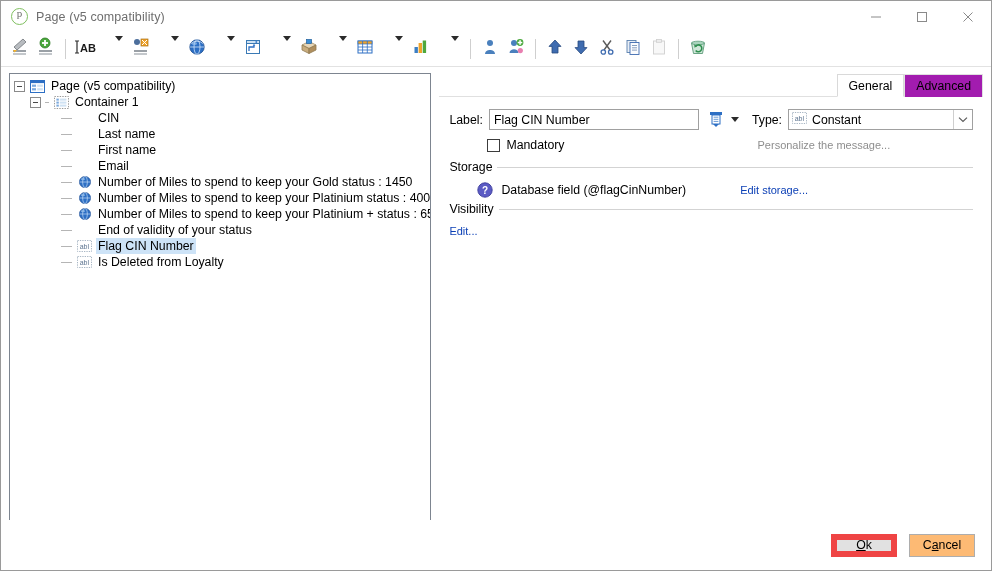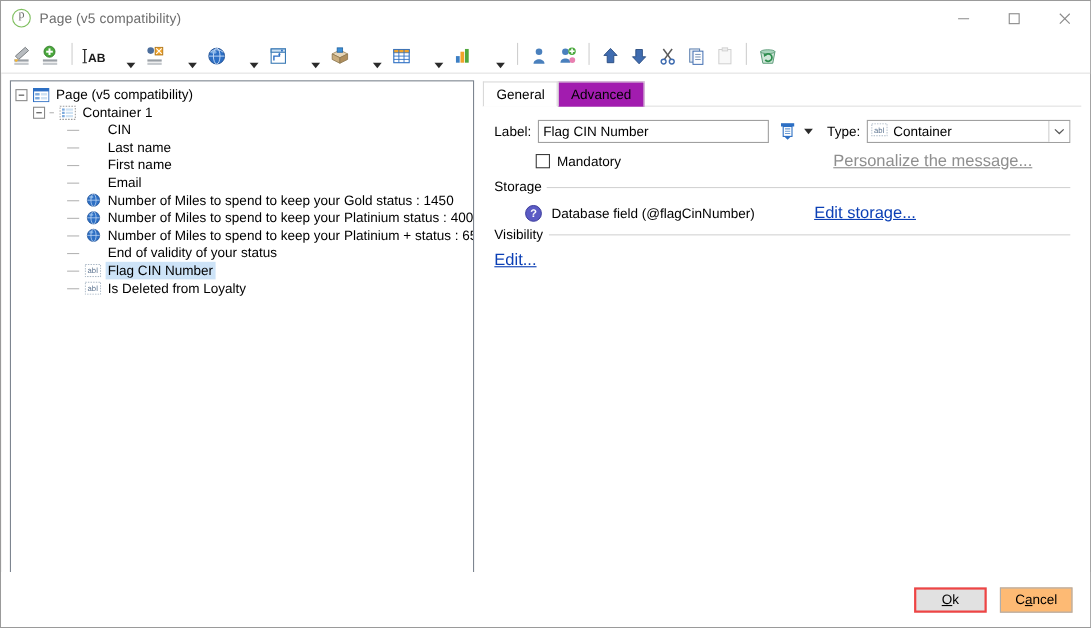--- a/index.html
+++ b/index.html
@@ -40,21 +40,21 @@
     color:#8a8a8a;
   }
   .win-btn svg{display:block;}
 
   
   .toolbar{
     height:35px;display:flex;align-items:center;
     padding:0 6px;box-sizing:border-box;background:#ffffff;
     border-bottom:1px solid #e2e2e2;
   }
-  .tb-item{display:flex;align-items:flex-end;height:26px;padding:0 2px;gap:16px;}
+  .tb-item{display:flex;align-items:flex-start;height:26px;padding:0 2px;gap:16px;}
   .tb-ico{width:22px;height:22px;display:flex;align-items:center;justify-content:center;}
   .tb-ico svg{display:block;}
   .caret{
     width:0;height:0;margin-left:3px;margin-right:3px;
     border-left:4px solid transparent;border-right:4px solid transparent;
     border-top:5px solid #2b2b2b;
   }
   .tb-sep{width:1px;height:20px;background:#cfcfcf;margin:0 6px;}
   .tb-disabled{opacity:.42;}
 
@@ -63,21 +63,21 @@
     display:flex;padding:6px 8px 0 8px;box-sizing:border-box;
     height:464px;
   }
   .tree-pane{
     width:455px;height:452px;box-sizing:border-box;
     border:1px solid #7d8590;background:#ffffff;
     overflow:hidden;padding:4px 0 0 0;
   }
   .right-pane{
     flex:1;margin-left:8px;height:452px;box-sizing:border-box;
-    display:flex;flex-direction:column;
+    display:flex;flex-direction:column;align-items:flex-end;
   }
 
   
   .tnode{
     display:flex;align-items:center;height:16px;
     font-size:12.3px;line-height:16px;white-space:nowrap;
   }
   .twist{
     width:11px;height:11px;box-sizing:border-box;
     border:1px solid #8a8a8a;background:#fff;position:relative;
@@ -129,21 +129,21 @@
   .combo .txt{font-size:12.3px;margin-left:5px;}
   .combo-arrow{
     margin-left:auto;width:18px;height:19px;background:#fff;border-left:1px solid #cfcfcf;
     display:flex;align-items:center;justify-content:center;
   }
   .chk{
     width:13px;height:13px;box-sizing:border-box;border:1px solid #3c3c3c;background:#fff;
     margin-right:6px;flex:0 0 auto;
   }
   .link{
-    color:#0b3fb5;text-decoration:underline;font-size:15px;cursor:pointer;
+    color:#0b3fb5;font-size:11px;cursor:pointer;
   }
   .link.dis{color:#8e8e8e;}
   .grp{margin-top:4px;}
   .grp-head{display:flex;align-items:center;font-size:12.3px;}
   .grp-head .gl{margin-right:5px;}
   .grp-head .gline{flex:1;height:1px;background:#d3d3d3;}
   .storage-row{display:flex;align-items:center;margin:8px 0 2px 28px;}
   .storage-row .sico{width:16px;height:16px;margin-right:8px;flex:0 0 auto;}
   .storage-txt{font-size:12.3px;}
   .edit-storage{margin-left:54px;}
@@ -154,21 +154,21 @@
     display:flex;align-items:center;justify-content:flex-end;
     padding-right:16px;box-sizing:border-box;background:#ffffff;
   }
   .btn{
     width:66px;height:23px;box-sizing:border-box;
     font-family:"Liberation Sans",sans-serif;font-size:12.3px;
     background:#fdba74;border:1px solid #adadad;color:#000;
     display:flex;align-items:center;justify-content:center;margin-left:12px;
     cursor:pointer;
   }
-  .btn.default{border:2px solid #ef4444;background:#e1e1e1;}
+  .btn.default{border:6px solid #ef4444;background:#e1e1e1;}
   .btn u{text-decoration:underline;}
 </style>
 </head>
 <body>
 
 <div class="window">
 
   <div class="titlebar">
     <div class="title-icon"></div>
     <div class="title-text">Page (v5 compatibility)</div>
@@ -566,21 +566,21 @@
           </span>
           <span class="caret" style="margin-left:4px;"></span>
           <span class="lbl" style="margin-left:10px;">Type:</span>
           <div class="combo">
             <span>
               <svg width="15" height="12" viewBox="0 0 15 12">
                 <rect x="0.5" y="0.5" width="14" height="11" fill="#fff" stroke="#a8b6c4" stroke-width="1" stroke-dasharray="1.3 1.1"></rect>
                 <text x="7.3" y="8.6" text-anchor="middle" font-family="Liberation Sans,sans-serif" font-size="7" fill="#5d7490">abl</text>
               </svg>
             </span>
-            <span class="txt">Container</span>
+            <span class="txt">Constant</span>
             <span class="combo-arrow">
               <svg width="10" height="7" viewBox="0 0 10 7">
                   <path d="M1 1.6 L5 5.4 L9 1.6" fill="none" stroke="#5a5a5a" stroke-width="1.2"></path>
                 </svg>
             </span>
           </div>
         </div>
 
         <div class="row" style="margin-left:38px;">
           <span class="chk"></span>

